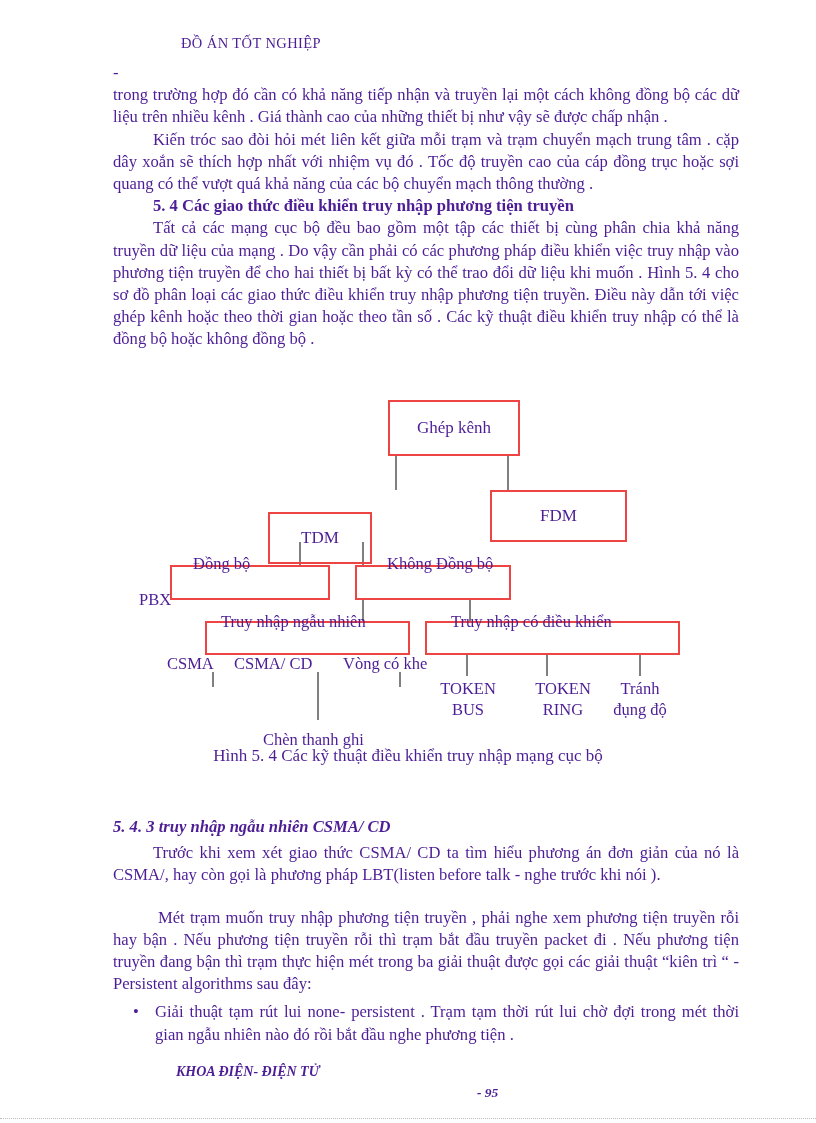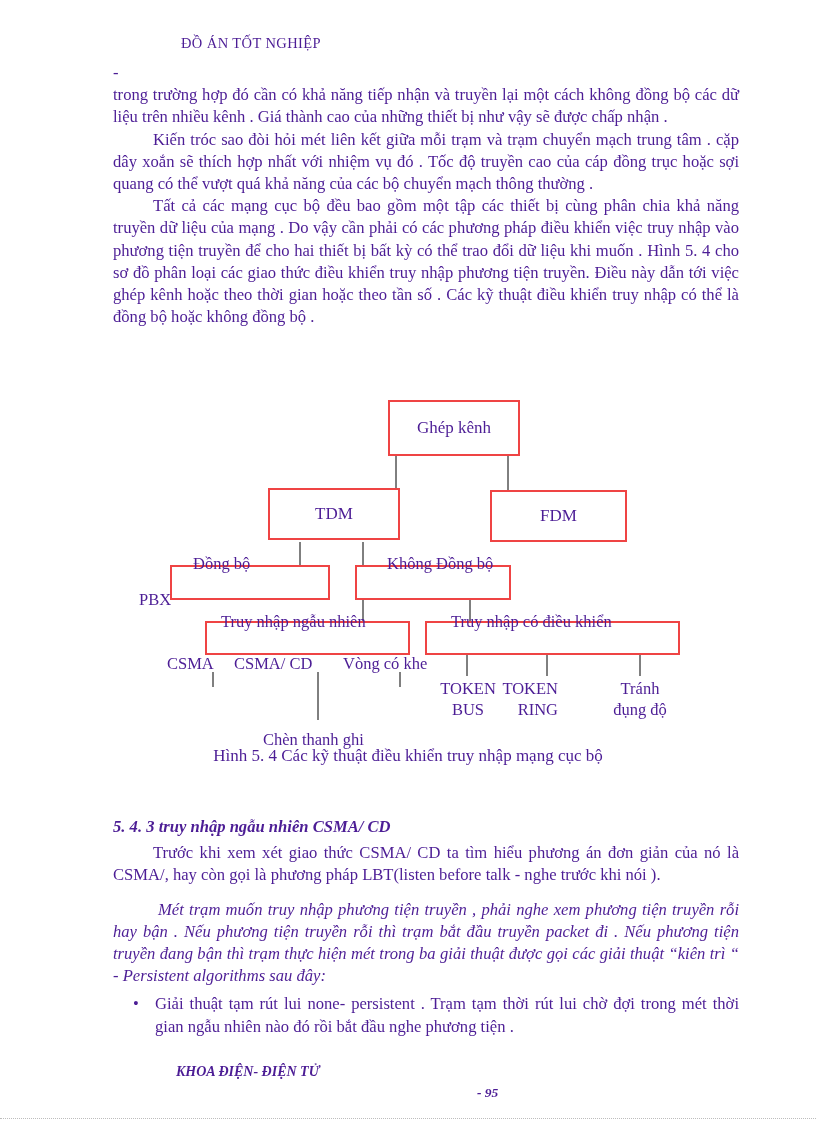--- a/index.html
+++ b/index.html
@@ -21,21 +21,21 @@
     position:absolute; left:113px; width:626px;
     font-size:16.6px; line-height:22.2px;
     text-align:justify;
   }
   .tb1 { top:62px; }
   .tb2 { top:816px; }
   .para.indent { text-indent:40px; }
   .para.indent2 { text-indent:45px; }
   .heading-54 { font-weight:bold; text-indent:40px; }
   .heading-541 { font-weight:bold; font-style:italic; margin-bottom:4px; }
-  .p5 { margin-top:12px;font-style:italic; }
+  .p5 { margin-top:20px; }
   .bullet-row { display:flex; margin-top:6px; padding-left:20px; }
   .bullet-marker { width:22px; flex:none; }
   .bullet-text { flex:1; text-align:justify; }
   .caption {
     position:absolute; top:746px; left:0; width:816px;
     text-align:center; font-size:17px;
   }
   
   .dbox {
     position:absolute; border:2px solid #ef4444;
@@ -64,20 +64,21 @@
 <body>
 
 <div class="page">
 
   <div class="header">ĐỒ ÁN TỐT NGHIỆP</div>
 
   <div class="text-block tb1">
     <div class="para">-</div>
     <div class="para">trong trường hợp đó cần có khả năng tiếp nhận và truyền lại một cách không đồng bộ các dữ liệu trên nhiều kênh . Giá thành cao của những thiết bị như vậy sẽ được chấp nhận .</div>
     <div class="para indent">Kiến tróc sao đòi hỏi mét liên kết giữa mỗi trạm và trạm chuyển mạch trung tâm . cặp dây xoắn sẽ thích hợp nhất với nhiệm vụ đó . Tốc độ truyền cao của cáp đồng trục hoặc sợi quang có thể vượt quá khả năng của các bộ chuyển mạch thông thường .</div>
+    <div class="heading-54">5. 4 Các giao thức điều khiển truy nhập phương tiện truyền</div>
     <div class="para indent">Tất cả các mạng cục bộ đều bao gồm một tập các thiết bị cùng phân chia khả năng truyền dữ liệu của mạng . Do vậy cần phải có các phương pháp điều khiển việc truy nhập vào phương tiện truyền để cho hai thiết bị bất kỳ có thể trao đổi dữ liệu khi muốn . Hình 5. 4 cho sơ đồ phân loại các giao thức điều khiển truy nhập phương tiện truyền. Điều này dẫn tới việc ghép kênh hoặc theo thời gian hoặc theo tần số .  Các kỹ thuật điều khiển truy nhập có thể là đồng bộ hoặc không đồng bộ .</div>
   </div>
 
   <svg class="dlines">
     <g stroke="#000" stroke-width="1">
       <line x1="396" y1="456" x2="396" y2="490"></line>
       <line x1="508" y1="456" x2="508" y2="490"></line>
       <line x1="300" y1="542" x2="300" y2="565"></line>
       <line x1="363" y1="542" x2="363" y2="565"></line>
       <line x1="363" y1="600" x2="363" y2="621"></line>
@@ -88,21 +89,21 @@
       <line x1="467" y1="655" x2="467" y2="676"></line>
       <line x1="547" y1="655" x2="547" y2="676"></line>
       <line x1="640" y1="655" x2="640" y2="676"></line>
     </g>
   </svg>
 
   <div class="dbox" style="left:388px; top:400px; width:132px; height:56px;">
     <span>Ghép kênh</span>
   </div>
 
-  <div class="dbox" style="left:268px; top:488px; width:132px; height:52px;">
+  <div class="dbox" style="left:268px; top:512px; width:104px; height:52px;">
     <span>TDM</span>
   </div>
 
   <div class="dbox" style="left:490px; top:490px; width:137px; height:52px;">
     <span>FDM</span>
   </div>
 
   <div class="dbox" style="left:170px; top:565px; width:160px; height:35px;"></div>
   <span class="dlabel" style="left:193px; top:554px;">Đồng bộ</span>
 
@@ -115,21 +116,21 @@
   <span class="dlabel" style="left:221px; top:612px;">Truy nhập ngẫu nhiên</span>
 
   <div class="dbox" style="left:425px; top:621px; width:255px; height:34px;"></div>
   <span class="dlabel" style="left:451px; top:612px;">Truy nhập có điều khiển</span>
 
   <span class="dlabel" style="left:167px; top:654px;">CSMA</span>
   <span class="dlabel" style="left:234px; top:654px;">CSMA/ CD</span>
   <span class="dlabel" style="left:343px; top:654px;">Vòng có khe</span>
 
   <span class="dlabel wrap" style="left:434px; top:678px; width:68px;">TOKEN BUS</span>
-  <span class="dlabel wrap" style="left:488px; top:678px; width:70px;text-align:right;">TOKEN RING</span>
+  <span class="dlabel wrap" style="left:528px; top:678px; width:70px;">TOKEN RING</span>
   <span class="dlabel wrap" style="left:604px; top:678px; width:72px;">Tránh đụng độ</span>
 
   <span class="dlabel" style="left:263px; top:722px;margin-top:8px;">Chèn thanh ghi</span>
 
   <div class="caption">Hình 5. 4 Các kỹ thuật điều khiển truy nhập mạng cục bộ</div>
 
   <div class="text-block tb2">
     <div class="heading-541">5. 4. 3 truy nhập ngẫu nhiên CSMA/ CD</div>
     <div class="para indent">Trước khi xem xét giao thức CSMA/ CD ta tìm hiểu phương án đơn giản của nó là CSMA/, hay còn gọi là phương pháp LBT(listen before talk - nghe trước khi nói ).</div>
     <div class="para indent2 p5">Mét trạm muốn truy nhập phương tiện truyền , phải nghe xem phương tiện truyền rỗi hay bận . Nếu phương tiện truyền rỗi thì trạm bắt đầu truyền packet đi . Nếu phương tiện truyền đang bận thì trạm thực hiện mét trong ba giải thuật được gọi các giải thuật “kiên trì “ - Persistent algorithms sau đây:</div>

